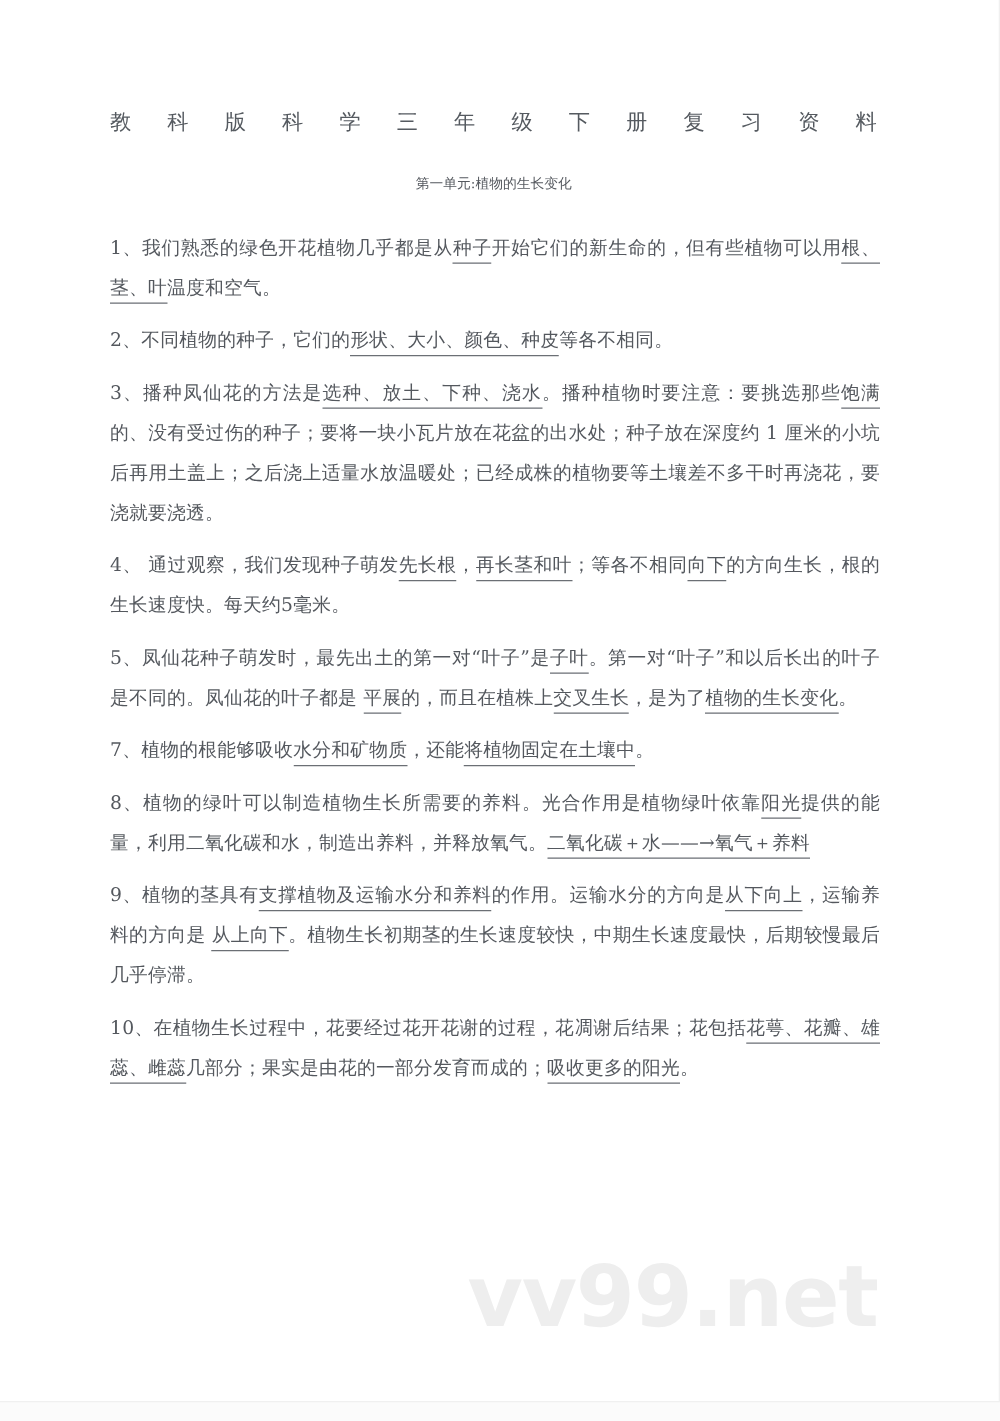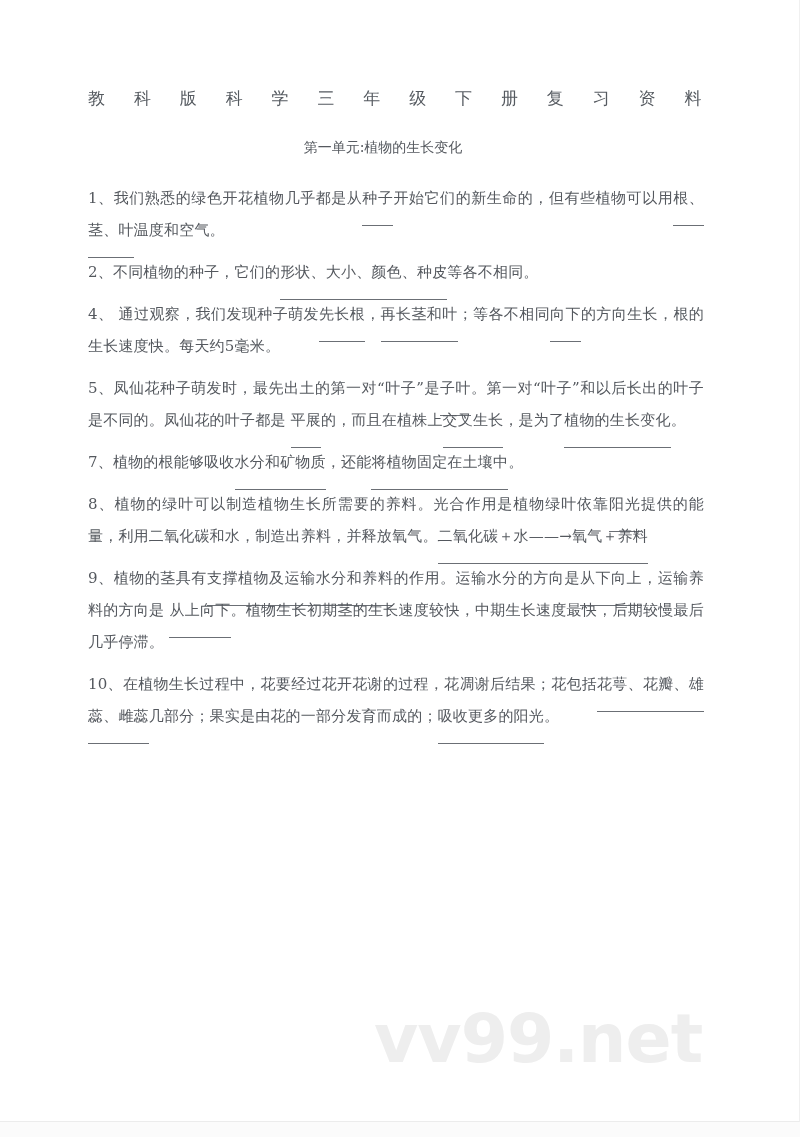--- a/index.html
+++ b/index.html
@@ -52,25 +52,25 @@
     white-space: nowrap;
     display: flex;
     justify-content: space-between;
   }
   .doc-title span.ch {
     display: inline-block;
   }
 
   .doc-subtitle {
     position: absolute;
-    left: 76px;
+    left: 88px;
     top: 134px;
     width: 614px;
     text-align: center;
-    font-size: 14px;
+    font-size: 11px;
     color: #55595f;
     line-height: 26px;
   }
 
   
   .items {
     position: absolute;
     left: 88px;
     top: 182px;
     width: 616px;
@@ -82,21 +82,21 @@
     line-height: 32px;
     text-align: justify;
     text-justify: inter-ideograph;
     margin-bottom: 10px;
     letter-spacing: 0.2px;
   }
 
   .item u {
     text-decoration: none;
     border-bottom: 1px solid #6b6f75;
-    padding-bottom: 18px;
+    padding-bottom: 3px;
   }
 
   
   .watermark {
     position: absolute;
     left: 374px;
     top: 1003px;
     font-family: "DejaVu Sans", "Liberation Sans", sans-serif;
     font-size: 68px;
     font-weight: bold;
@@ -127,20 +127,21 @@
       <span class="ch">习</span>
       <span class="ch">资</span>
       <span class="ch">料</span>
     </div>
 
   <div class="doc-subtitle">第一单元:植物的生长变化</div>
 
   <div class="items">
       <div class="item"><span>1、</span><span>我们熟悉的绿色开花植物几乎都是从</span><u>种子</u><span>开始它们的新生命的，但有些植物可以用</span><u>根、茎、叶</u><span>温度和空气。</span></div>
       <div class="item"><span>2、</span><span>不同植物的种子，它们的</span><u>形状、大小、颜色、种皮</u><span>等各不相同。</span></div>
+      <div class="item"><span>3、</span><span>播种凤仙花的方法是</span><u>选种、放土、下种、浇水</u><span>。播种植物时要注意：要挑选那些</span><u>饱满</u><span>的、没有受过伤的种子；要将一块小瓦片放在花盆的出水处；种子放在深度约 1 厘米的小坑后再用土盖上；之后浇上适量水放温暖处；已经成株的植物要等土壤差不多干时再浇花，要浇就要浇透。</span></div>
       <div class="item"><span>4、</span><span>  通过观察，我们发现种子萌发</span><u>先长根</u><span>，</span><u>再长茎和叶</u><span>；等各不相同</span><u>向下</u><span>的方向生长，根的生长速度快。每天约5毫米。</span></div>
       <div class="item"><span>5、</span><span>凤仙花种子萌发时，最先出土的第一对“叶子”是</span><u>子叶</u><span>。第一对“叶子”和以后长出的叶子是不同的。凤仙花的叶子都是 </span><u>平展</u><span>的，而且在植株上</span><u>交叉生长</u><span>，是为了</span><u>植物的生长变化</u><span>。</span></div>
       <div class="item"><span>7、</span><span>植物的根能够吸收</span><u>水分和矿物质</u><span>，还能</span><u>将植物固定在土壤中</u><span>。</span></div>
       <div class="item"><span>8、</span><span>植物的绿叶可以制造植物生长所需要的养料。光合作用是植物绿叶依靠</span><u>阳光</u><span>提供的能量，利用二氧化碳和水，制造出养料，并释放氧气。</span><u>二氧化碳＋水——→氧气＋养料</u></div>
       <div class="item"><span>9、</span><span>植物的茎具有</span><u>支撑植物及运输水分和养料</u><span>的作用。运输水分的方向是</span><u>从下向上</u><span>，运输养料的方向是 </span><u>从上向下</u><span>。植物生长初期茎的生长速度较快，中期生长速度最快，后期较慢最后几乎停滞。</span></div>
       <div class="item"><span>10、</span><span>在植物生长过程中，花要经过花开花谢的过程，花凋谢后结果；花包括</span><u>花萼、花瓣、雄蕊、雌蕊</u><span>几部分；果实是由花的一部分发育而成的；</span><u>吸收更多的阳光</u><span>。</span></div>
     </div>
 
   <div class="watermark">vv99.net</div>
 

